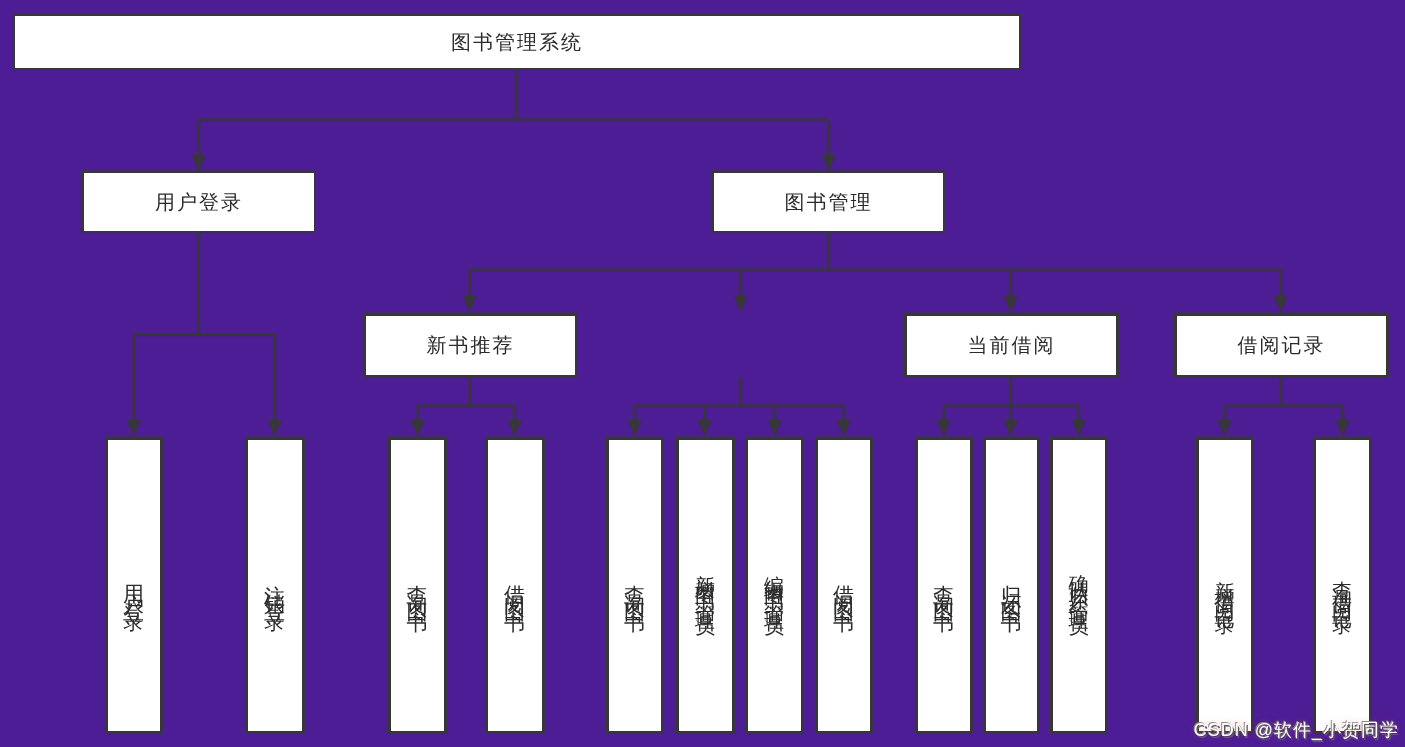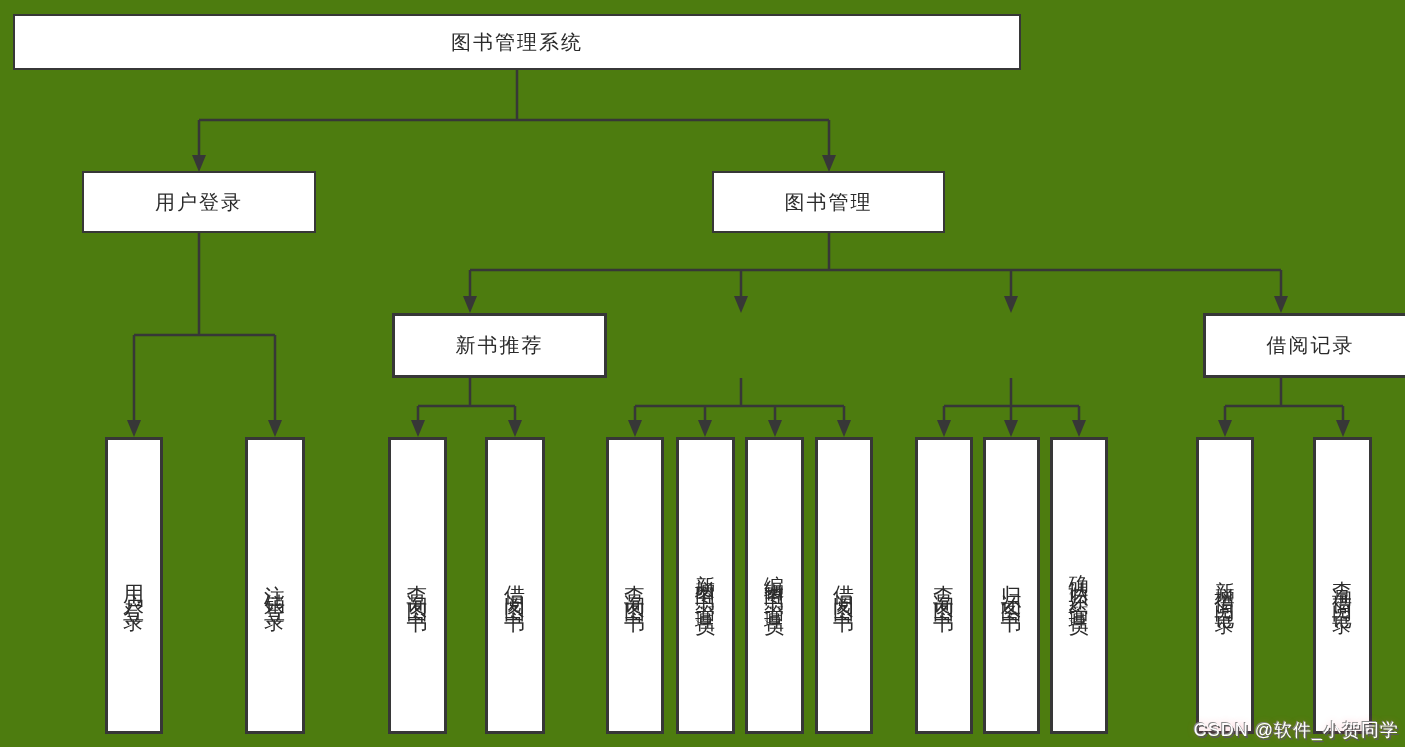--- a/index.html
+++ b/index.html
@@ -1,35 +1,35 @@
 <!DOCTYPE html>
 <html><head>
 <meta charset="utf-8">
 <style>
   html,body{margin:0;padding:0;background:#ffffff;}
   #canvas{
     position:relative;
     width:1405px;height:747px;
-    background:#4d7c0f;
+    background:#4c1d95;
     font-family:"Liberation Sans","DejaVu Sans",sans-serif;
     overflow:hidden;
   }
   #wires{position:absolute;left:0;top:0;width:1405px;height:747px;}
   .node{
     position:absolute;
     background:#ffffff;
     border:2px solid #373737;
     color:#2b2b2b;
     display:flex;align-items:center;justify-content:center;
     box-sizing:border-box;
     font-size:20px;
     letter-spacing:2px;
     z-index:2;
   }
-  .lvl3{border-width:3px;margin-left:29px;}
+  .lvl3{border-width:3px;}
   .vnode{
     position:absolute;
     background:#ffffff;
     border:3px solid #373737;
     color:#2b2b2b;
     box-sizing:border-box;
     display:flex;align-items:center;justify-content:center;
     writing-mode:vertical-lr;
     text-orientation:mixed;
     font-size:21px;
@@ -99,20 +99,21 @@
         <path d="M1336 420 L1350 420 L1343 437 Z"></path>
     </g>
   </svg>
 
   <div class="node" style="left:13px;top:14px;width:1008px;height:56px;">图书管理系统</div>
 
   <div class="node" style="left:82px;top:171px;width:234px;height:62px;">用户登录</div>
   <div class="node" style="left:712px;top:171px;width:233px;height:62px;text-align:right;">图书管理</div>
 
   <div class="node lvl3" style="left:363px;top:313px;width:215px;height:65px;">新书推荐</div>
+  <div class="node lvl3" style="left:904px;top:313px;width:215px;height:65px;">当前借阅</div>
   <div class="node lvl3" style="left:1174px;top:313px;width:215px;height:65px;">借阅记录</div>
 
   <div class="vnode" style="left:105px;width:58px;">用户登录</div>
   <div class="vnode" style="left:245px;width:60px;">注销登录</div>
 
   <div class="vnode" style="left:388px;width:59px;">查询图书</div>
   <div class="vnode" style="left:485px;width:60px;">借阅图书</div>
 
   <div class="vnode" style="left:606px;width:58px;">查询图书</div>
   <div class="vnode" style="left:676px;width:59px;letter-spacing:6px;font-size:20px;">新增图书（管理员）</div>

